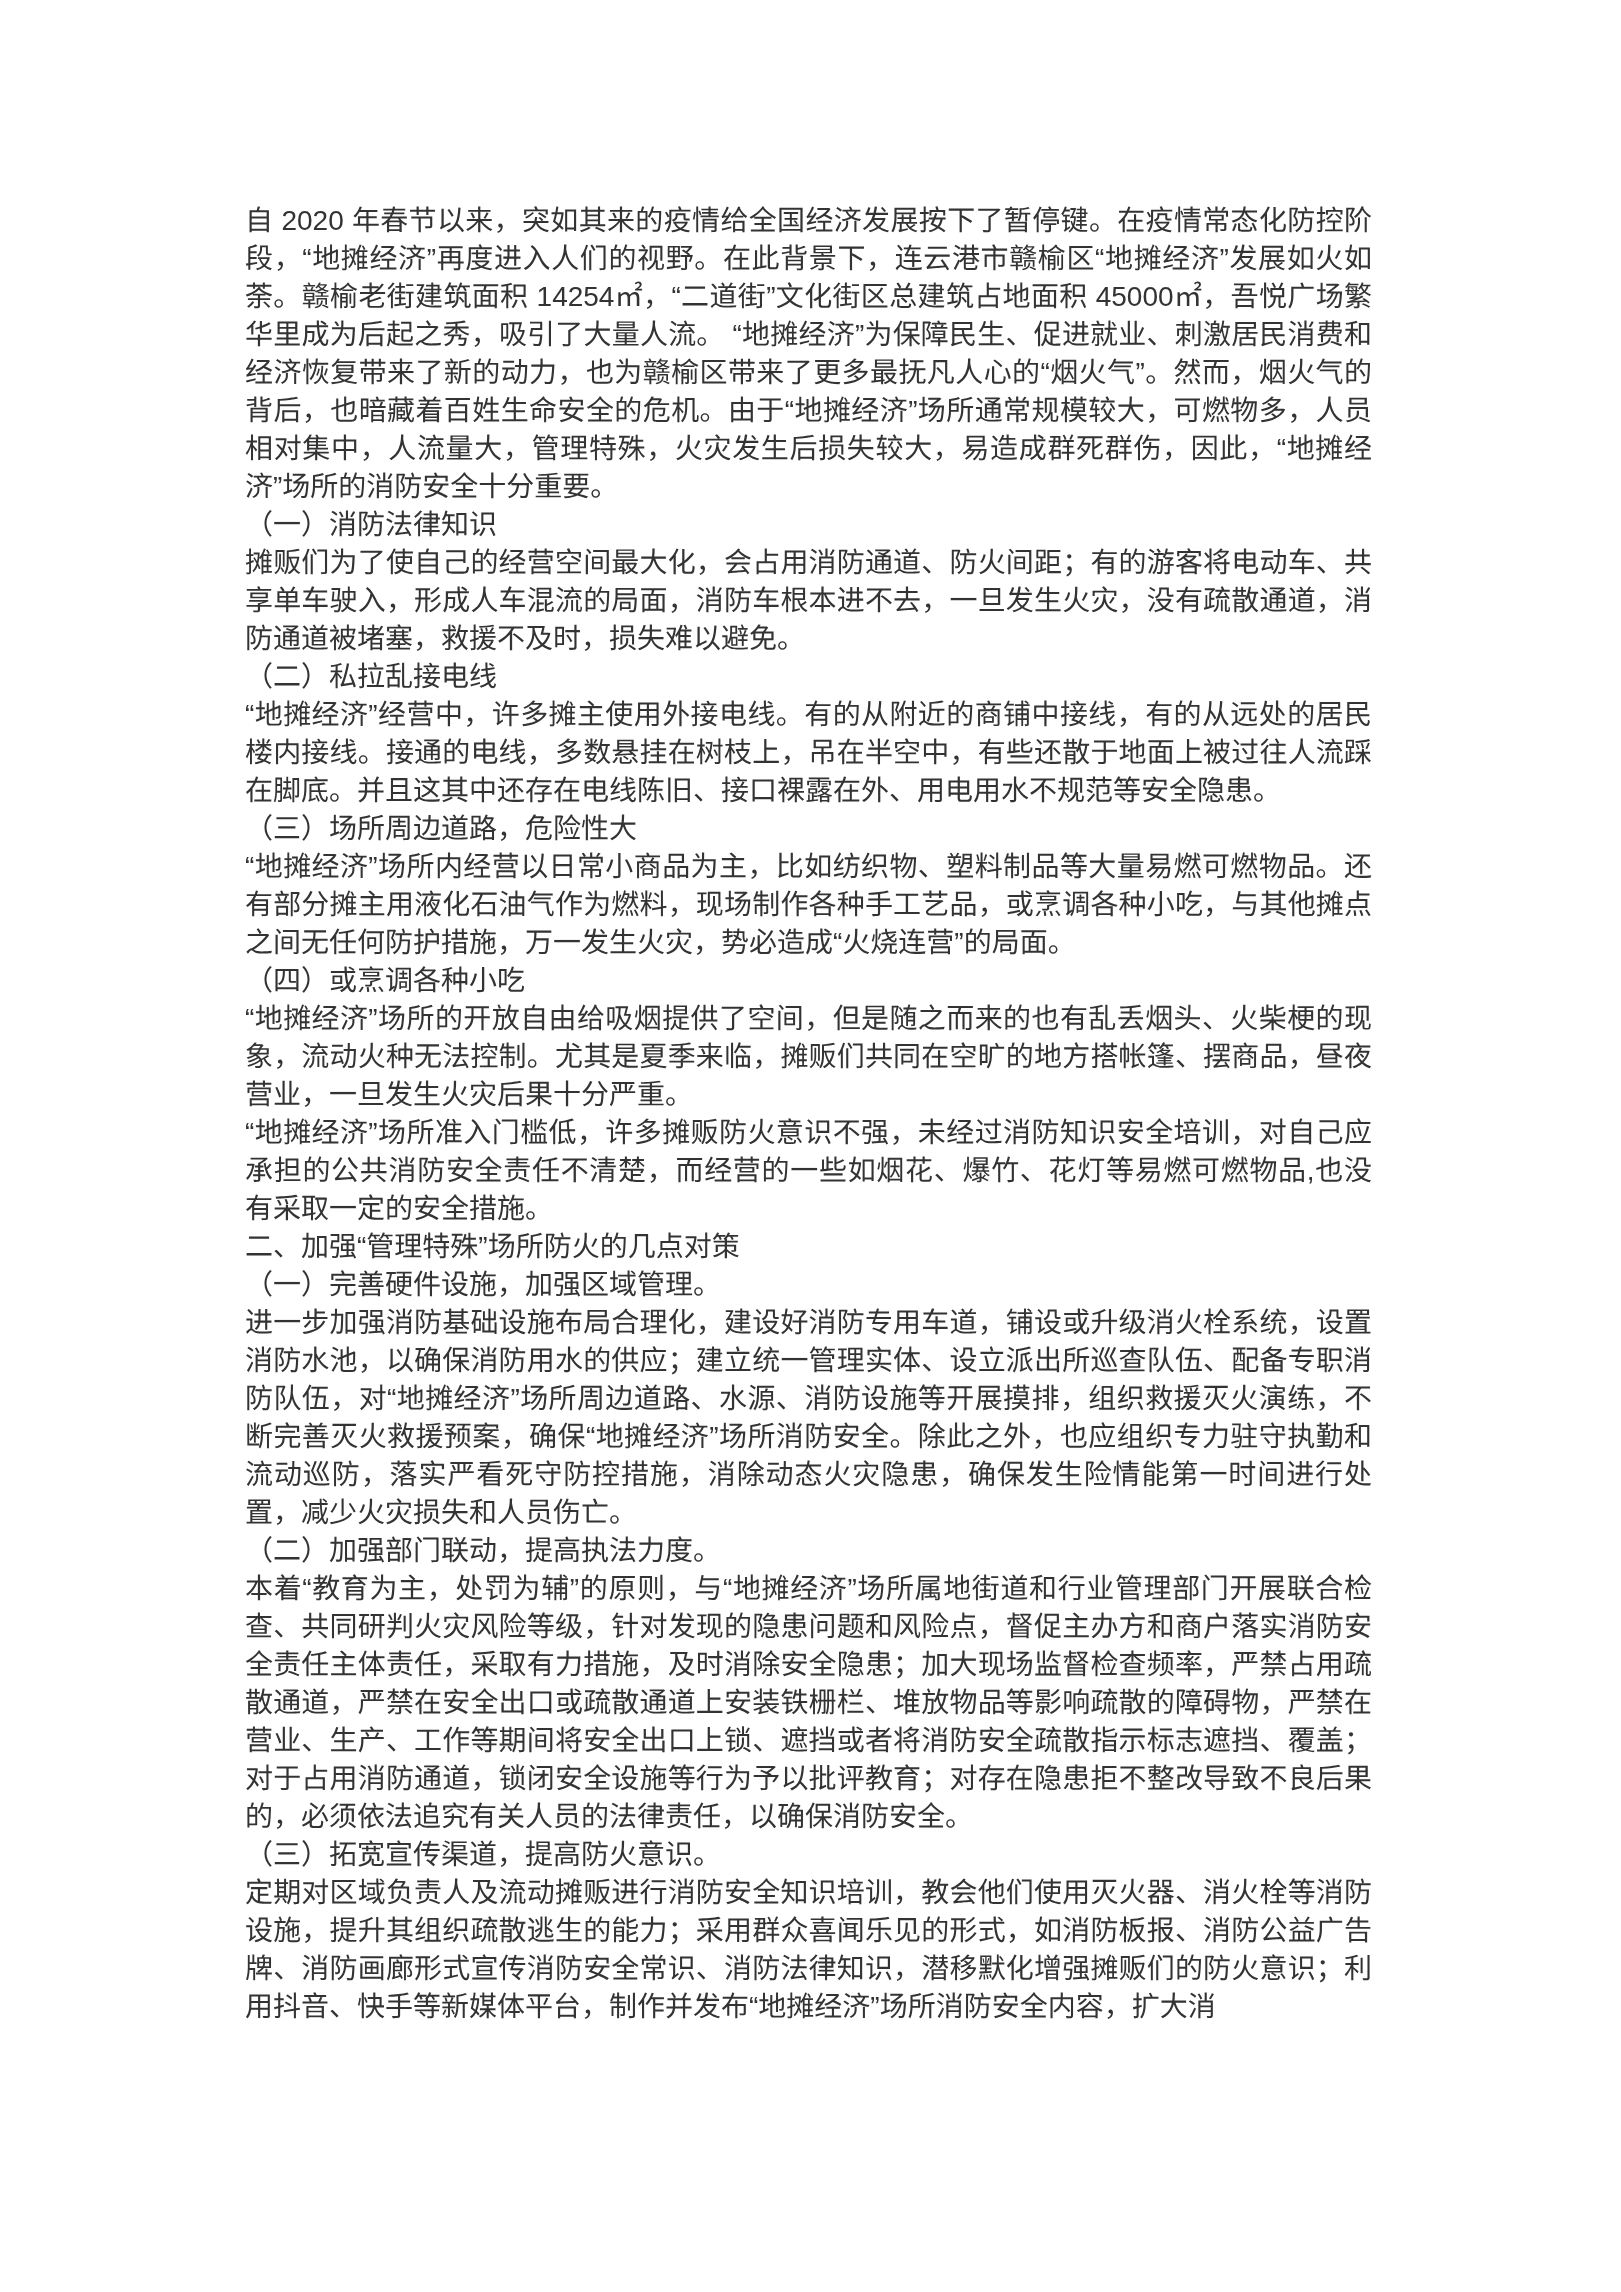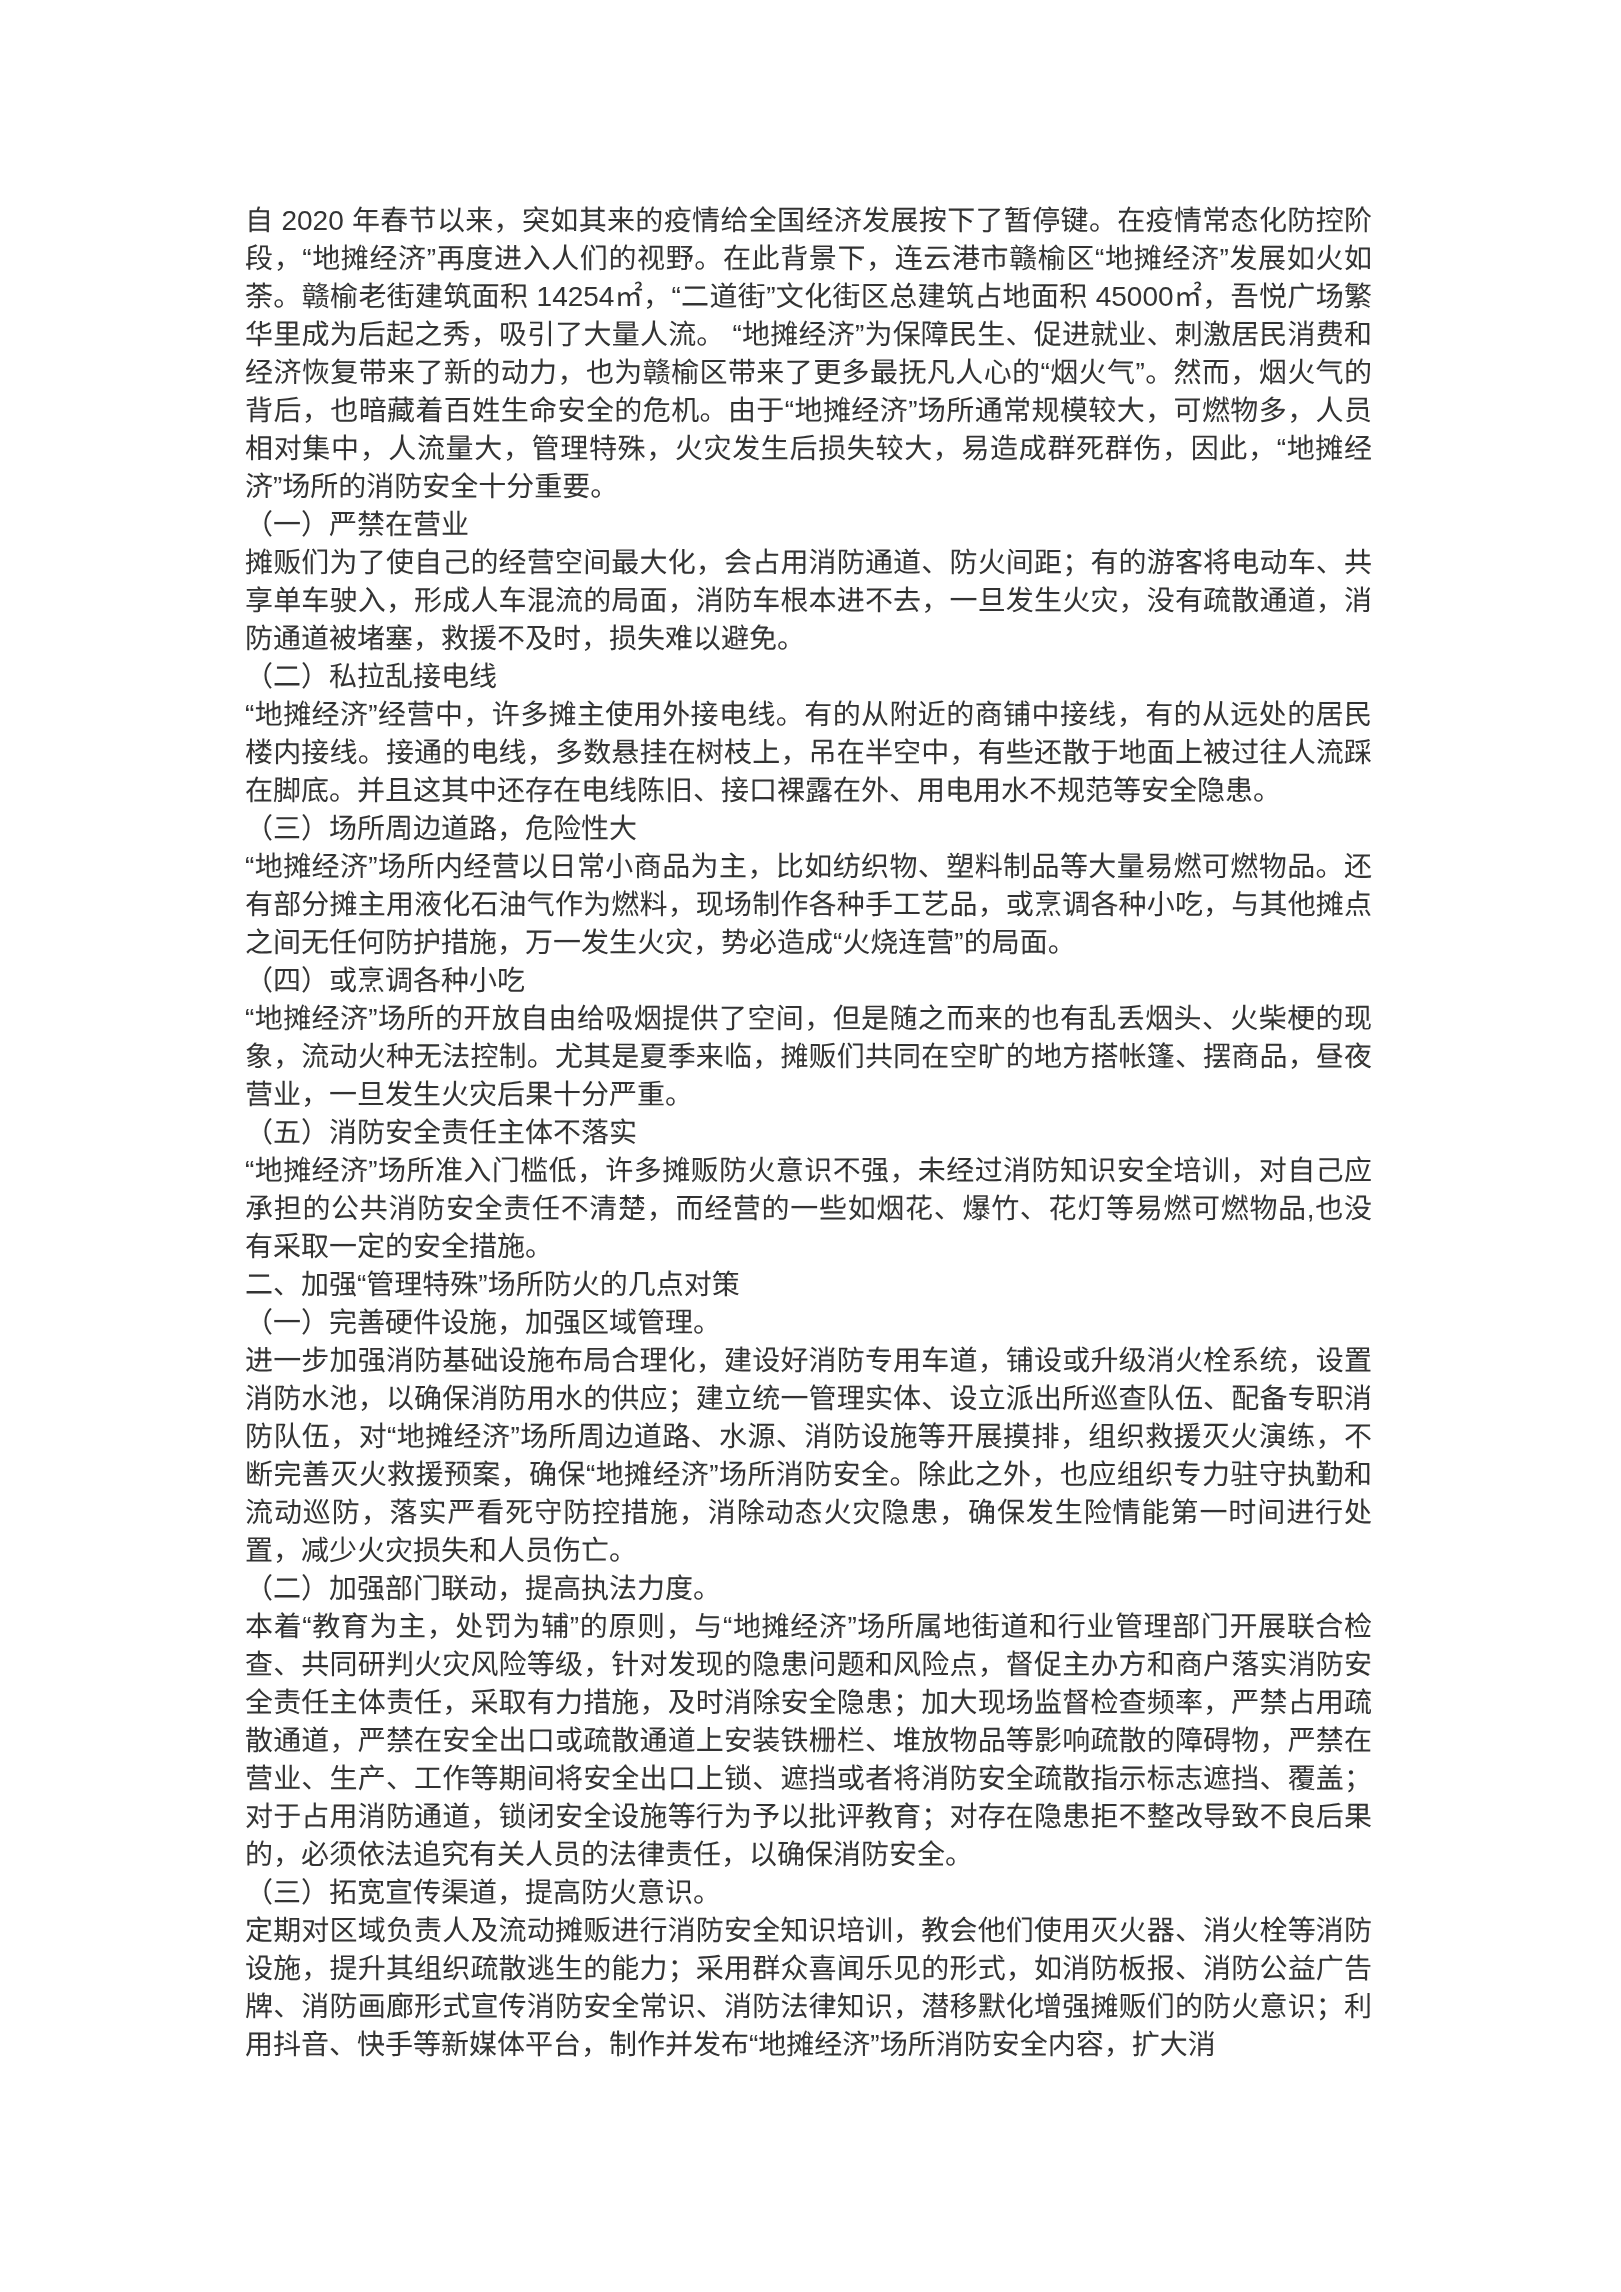--- a/index.html
+++ b/index.html
@@ -31,29 +31,28 @@
     padding: 0;
     word-break: break-all;
   }
 </style>
 </head>
 <body>
 
 <div class="page">
   <div class="doc-body">
     <p>自 2020 年春节以来，突如其来的疫情给全国经济发展按下了暂停键。在疫情常态化防控阶段，“地摊经济”再度进入人们的视野。在此背景下，连云港市赣榆区“地摊经济”发展如火如荼。赣榆老街建筑面积 14254㎡，“二道街”文化街区总建筑占地面积 45000㎡，吾悦广场繁华里成为后起之秀，吸引了大量人流。 “地摊经济”为保障民生、促进就业、刺激居民消费和经济恢复带来了新的动力，也为赣榆区带来了更多最抚凡人心的“烟火气”。然而，烟火气的背后，也暗藏着百姓生命安全的危机。由于“地摊经济”场所通常规模较大，可燃物多，人员相对集中，人流量大，管理特殊，火灾发生后损失较大，易造成群死群伤，因此，“地摊经济”场所的消防安全十分重要。</p>
-    <p>（一）严禁在营业</p>
+    <p>（一）消防法律知识</p>
     <p>摊贩们为了使自己的经营空间最大化，会占用消防通道、防火间距；有的游客将电动车、共享单车驶入，形成人车混流的局面，消防车根本进不去，一旦发生火灾，没有疏散通道，消防通道被堵塞，救援不及时，损失难以避免。</p>
     <p>（二）私拉乱接电线</p>
     <p>“地摊经济”经营中，许多摊主使用外接电线。有的从附近的商铺中接线，有的从远处的居民楼内接线。接通的电线，多数悬挂在树枝上，吊在半空中，有些还散于地面上被过往人流踩在脚底。并且这其中还存在电线陈旧、接口裸露在外、用电用水不规范等安全隐患。</p>
     <p>（三）场所周边道路，危险性大</p>
     <p>“地摊经济”场所内经营以日常小商品为主，比如纺织物、塑料制品等大量易燃可燃物品。还有部分摊主用液化石油气作为燃料，现场制作各种手工艺品，或烹调各种小吃，与其他摊点之间无任何防护措施，万一发生火灾，势必造成“火烧连营”的局面。</p>
     <p>（四）或烹调各种小吃</p>
     <p>“地摊经济”场所的开放自由给吸烟提供了空间，但是随之而来的也有乱丢烟头、火柴梗的现象，流动火种无法控制。尤其是夏季来临，摊贩们共同在空旷的地方搭帐篷、摆商品，昼夜营业，一旦发生火灾后果十分严重。</p>
-    <p>（五）消防安全责任主体不落实</p>
     <p>“地摊经济”场所准入门槛低，许多摊贩防火意识不强，未经过消防知识安全培训，对自己应承担的公共消防安全责任不清楚，而经营的一些如烟花、爆竹、花灯等易燃可燃物品,也没有采取一定的安全措施。</p>
     <p>二、加强“管理特殊”场所防火的几点对策</p>
     <p>（一）完善硬件设施，加强区域管理。</p>
     <p>进一步加强消防基础设施布局合理化，建设好消防专用车道，铺设或升级消火栓系统，设置消防水池，以确保消防用水的供应；建立统一管理实体、设立派出所巡查队伍、配备专职消防队伍，对“地摊经济”场所周边道路、水源、消防设施等开展摸排，组织救援灭火演练，不断完善灭火救援预案，确保“地摊经济”场所消防安全。除此之外，也应组织专力驻守执勤和流动巡防，落实严看死守防控措施，消除动态火灾隐患，确保发生险情能第一时间进行处置，减少火灾损失和人员伤亡。</p>
     <p>（二）加强部门联动，提高执法力度。</p>
     <p>本着“教育为主，处罚为辅”的原则，与“地摊经济”场所属地街道和行业管理部门开展联合检查、共同研判火灾风险等级，针对发现的隐患问题和风险点，督促主办方和商户落实消防安全责任主体责任，采取有力措施，及时消除安全隐患；加大现场监督检查频率，严禁占用疏散通道，严禁在安全出口或疏散通道上安装铁栅栏、堆放物品等影响疏散的障碍物，严禁在营业、生产、工作等期间将安全出口上锁、遮挡或者将消防安全疏散指示标志遮挡、覆盖；对于占用消防通道，锁闭安全设施等行为予以批评教育；对存在隐患拒不整改导致不良后果的，必须依法追究有关人员的法律责任，以确保消防安全。</p>
     <p>（三）拓宽宣传渠道，提高防火意识。</p>
     <p>定期对区域负责人及流动摊贩进行消防安全知识培训，教会他们使用灭火器、消火栓等消防设施，提升其组织疏散逃生的能力；采用群众喜闻乐见的形式，如消防板报、消防公益广告牌、消防画廊形式宣传消防安全常识、消防法律知识，潜移默化增强摊贩们的防火意识；利用抖音、快手等新媒体平台，制作并发布“地摊经济”场所消防安全内容，扩大消</p>
   </div>
 </div>

